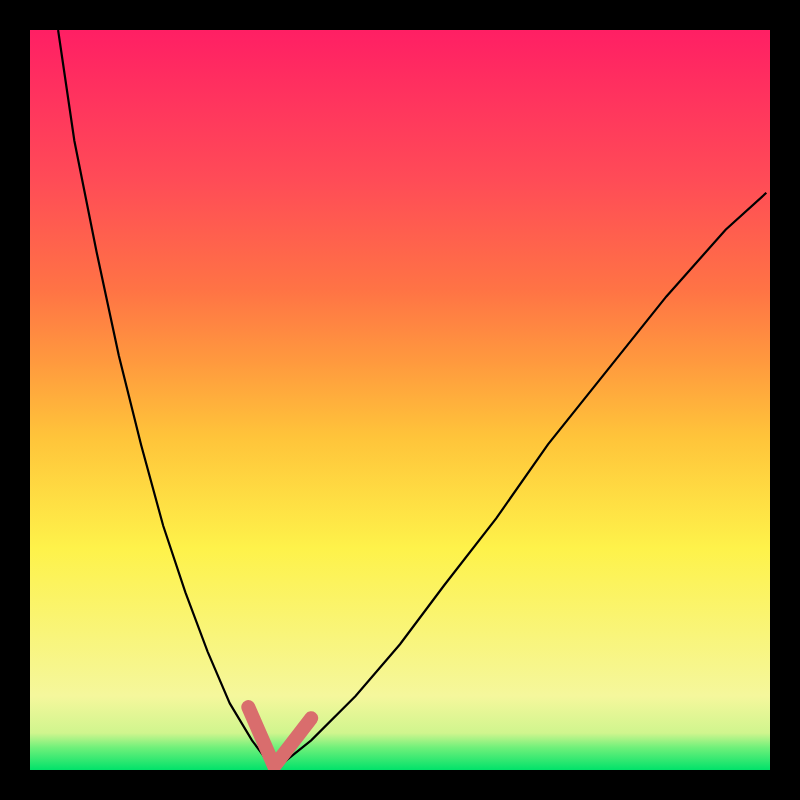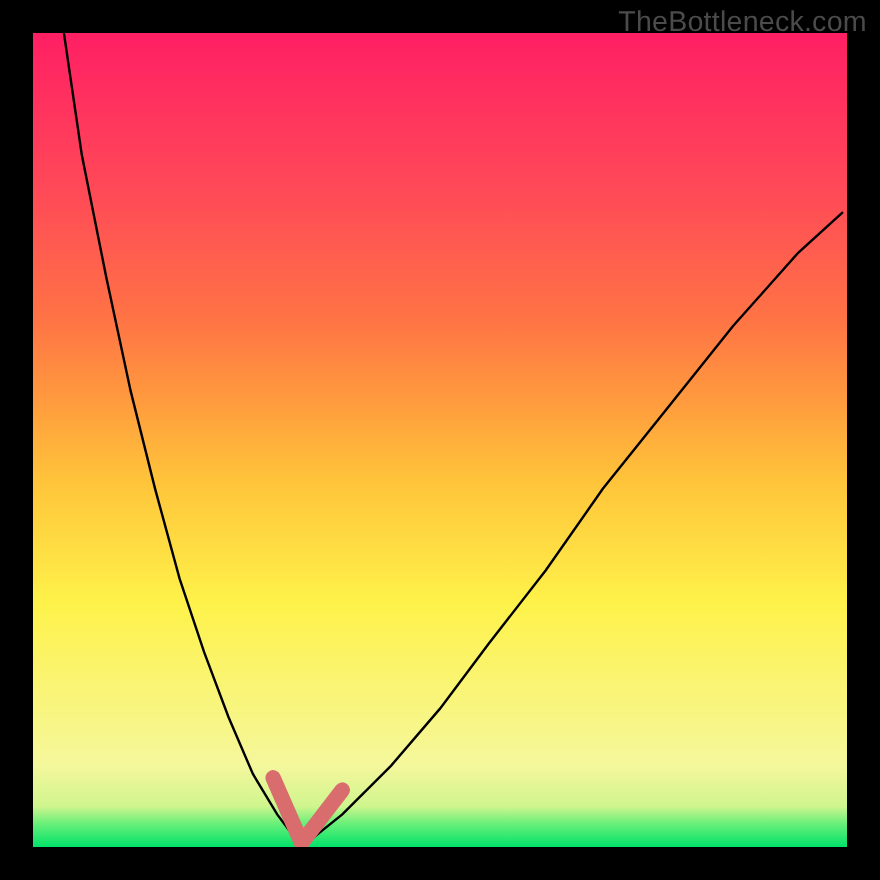--- a/index.html
+++ b/index.html
@@ -63,21 +63,20 @@
     stroke: #d96d6d;
     stroke-width: 14;
     stroke-linecap: round;
   }
 </style>
 </head>
 <body>
 
 <div class="frame">
 
-  <div class="watermark">TheBottleneck.com</div>
 
   <div class="plot">
 
     <svg class="curves" viewBox="0 0 740 740" preserveAspectRatio="none">
       <path id="left-curve" class="curve" d="M28.1 0.0 L44.4 111.0 L66.6 222.0 L88.8 325.6 L111.0 414.4 L133.2 495.8 L155.4 562.4 L177.6 621.6 L199.8 673.4 L222.0 710.4 L244.2 740.0 "></path>
       <path id="right-curve" class="curve" d="M244.2 740.0 L281.2 710.4 L325.6 666.0 L370.0 614.2 L414.4 555.0 L466.2 488.4 L518.0 414.4 L577.2 340.4 L636.4 266.4 L695.6 199.8 L736.3 162.8 "></path>
       <path id="v-marker" class="marker" d="M218.3 677.1 L244.2 736.3 L281.2 688.2 "></path>
     </svg>
 
   </div>

